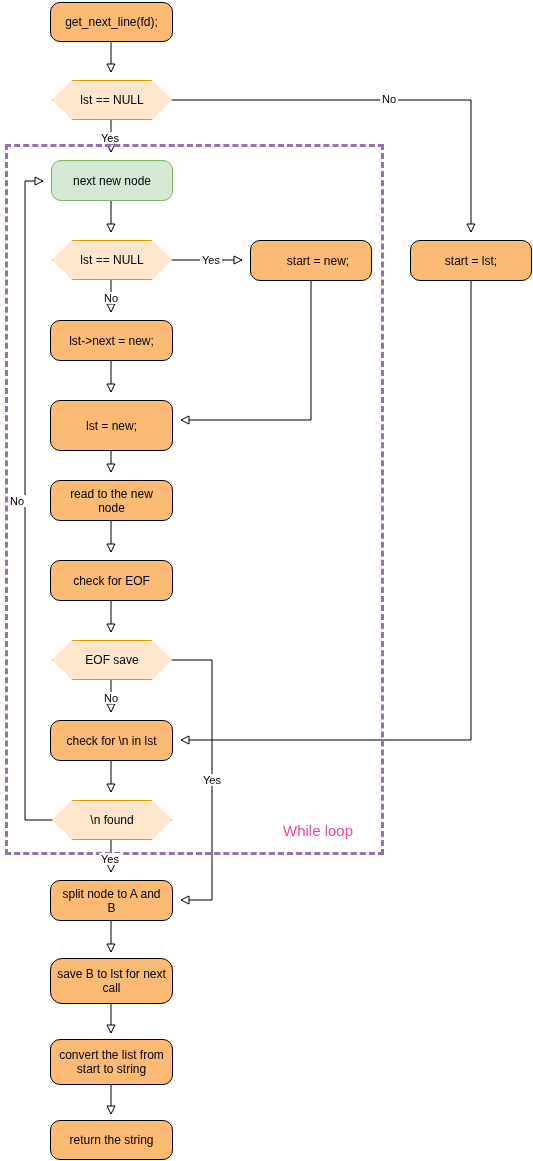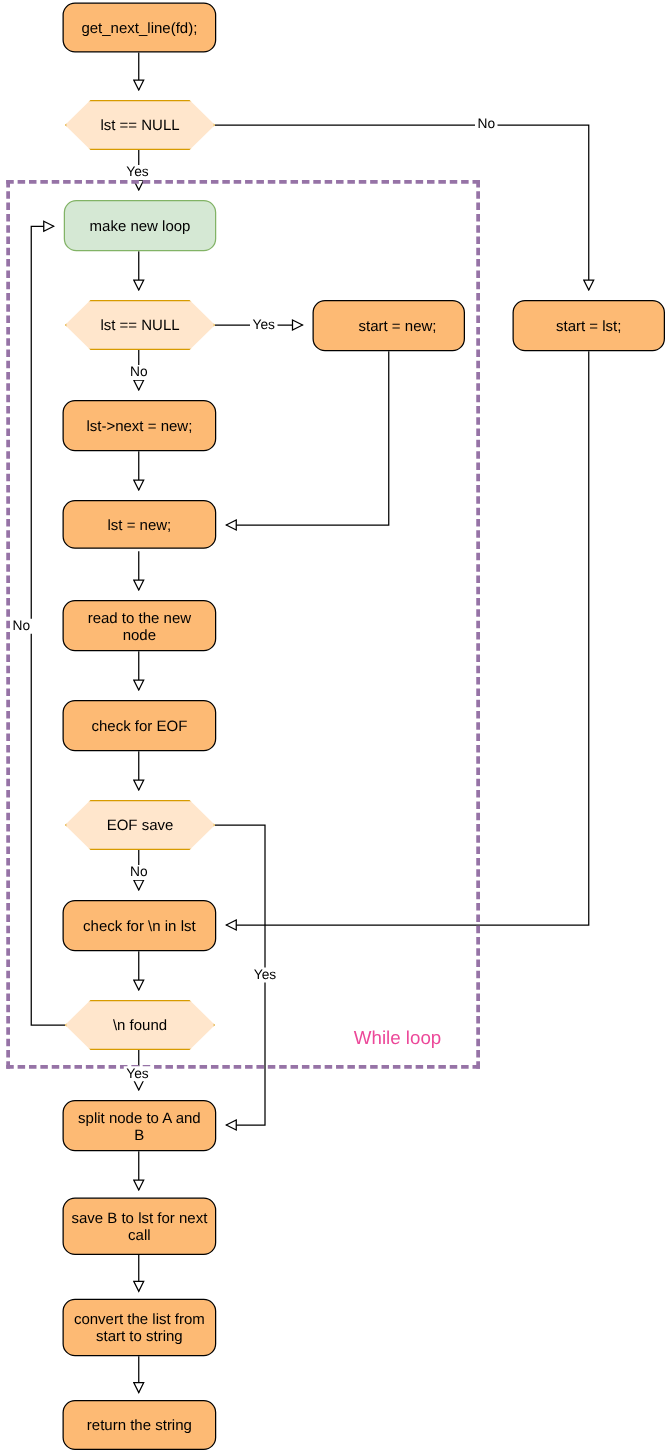--- a/index.html
+++ b/index.html
@@ -131,51 +131,51 @@
 
 <div class="loop-box" style="left:5px; top:144px; width:379px; height:711px;"></div>
 <div class="group-label" style="left:283px; top:822px;">While loop</div>
 
 <div class="node proc" style="left:50px; top:2px; width:123px; height:40px;">get_next_line(fd);</div>
 
 <div class="hex-wrap" style="left:52px; top:80px; width:120px; height:40px;">
   <div class="node hex" style="left:0; top:0; width:120px; height:40px;">lst == NULL</div>
 </div>
 
-<div class="node proc-green" style="left:51px; top:160px; width:122px; height:41px;">make new loop</div>
+<div class="node proc-green" style="left:51px; top:160px; width:122px; height:41px;">next new node</div>
 
 <div class="hex-wrap" style="left:52px; top:240px; width:120px; height:40px;">
   <div class="node hex" style="left:0; top:0; width:120px; height:40px;">lst == NULL</div>
 </div>
 
 <div class="node proc" style="left:250px; top:240px; width:122px; height:41px;padding-left:20px;">start = new;</div>
 
 <div class="node proc" style="left:410px; top:240px; width:122px; height:41px;">start = lst;</div>
 
 <div class="node proc" style="left:50px; top:320px; width:123px; height:41px;">lst-&gt;next = new;</div>
 
-<div class="node proc" style="left:50px; top:400px; width:123px; height:39px;">lst = new;</div>
+<div class="node proc" style="left:50px; top:400px; width:123px; height:51px;">lst = new;</div>
 
 <div class="node proc" style="left:50px; top:480px; width:123px; height:41px;">read to the new node</div>
 
 <div class="node proc" style="left:50px; top:560px; width:123px; height:41px;">check for EOF</div>
 
 <div class="hex-wrap" style="left:52px; top:640px; width:120px; height:40px;">
   <div class="node hex" style="left:0; top:0; width:120px; height:40px;">EOF save</div>
 </div>
 
 <div class="node proc" style="left:50px; top:720px; width:123px; height:41px;">check for \n in lst</div>
 
 <div class="hex-wrap" style="left:52px; top:800px; width:120px; height:40px;">
   <div class="node hex" style="left:0; top:0; width:120px; height:40px;text-align:right;">\n found</div>
 </div>
 
 <div class="node proc" style="left:50px; top:880px; width:123px; height:41px;">split node to A and B</div>
 
-<div class="node proc" style="left:50px; top:958px; width:123px; height:46px;">save B to lst for next call</div>
+<div class="node proc" style="left:50px; top:958px; width:123px; height:46px;border-radius:12px;">save B to lst for next call</div>
 
 <div class="node proc" style="left:50px; top:1039px; width:123px; height:46px;">convert the list from start to string</div>
 
 <div class="node proc" style="left:50px; top:1120px; width:123px; height:40px;">return the string</div>
 
 <div class="edge-label" style="left:380px; top:93px;">No</div>
 <div class="edge-label" style="left:99px; top:132px;">Yes</div>
 <div class="edge-label" style="left:200px; top:254px;">Yes</div>
 <div class="edge-label" style="left:102px; top:292px;">No</div>
 <div class="edge-label" style="left:102px; top:692px;">No</div>

